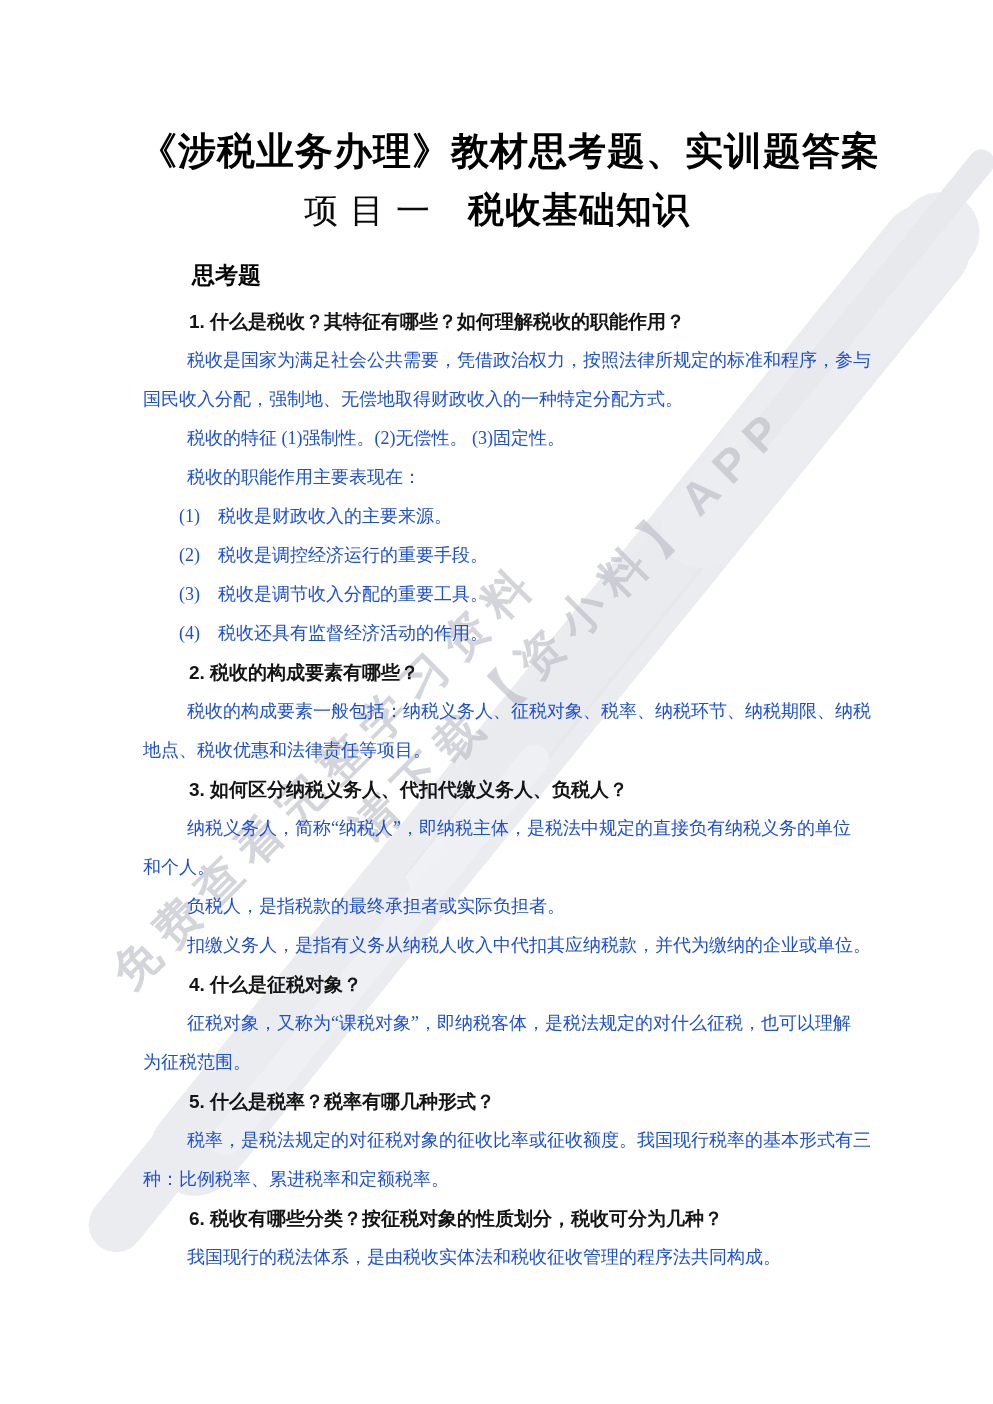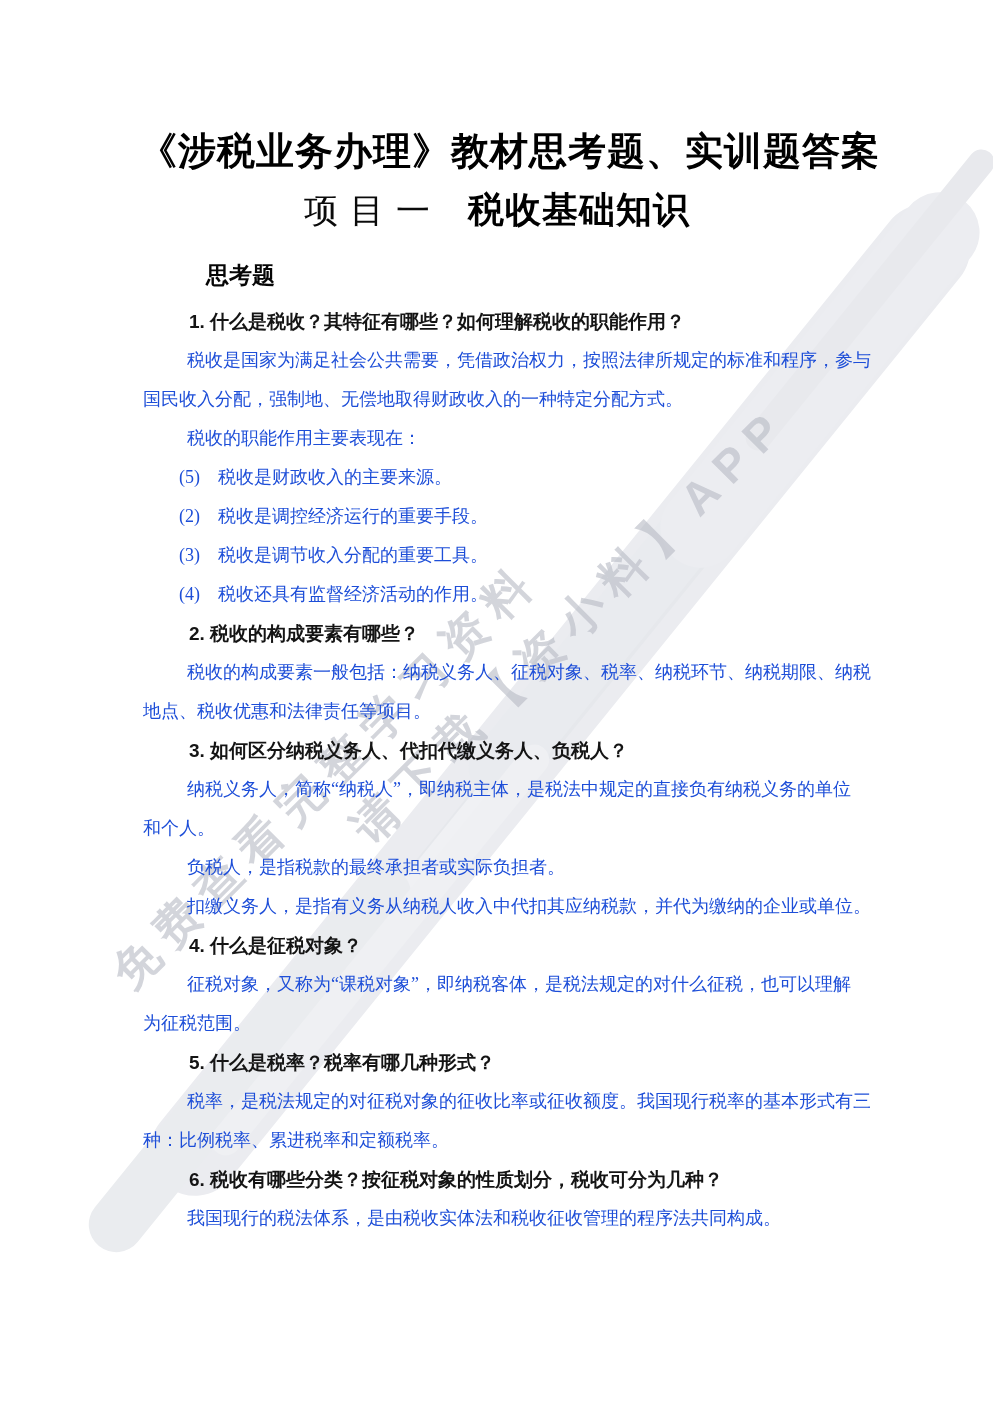--- a/index.html
+++ b/index.html
@@ -30,21 +30,21 @@
   .doc{position:absolute;left:139px;top:0;width:716px;height:1404px;z-index:2;}
   .title{position:absolute;top:126px;left:0;width:716px;text-align:center;
          font-family:"Liberation Serif",serif;font-weight:700;font-size:38px;
          color:#000;letter-spacing:1px;white-space:nowrap;}
   .subtitle{position:absolute;top:186px;left:0;width:716px;text-align:center;white-space:nowrap;}
   .sub-prefix{font-family:"Liberation Serif",serif;font-weight:400;font-size:34px;
               color:#0a0a0a;letter-spacing:12px;}
   .sub-main{font-family:Liberation Serif, serif;font-weight:900;font-size:36px;
             color:#000;letter-spacing:1px;margin-left:26px;}
   .section{position:absolute;top:260px;left:53px;
-           font-family:"Liberation Sans",sans-serif;font-weight:700;font-size:23px;color:#060606;margin-left:14px;}
+           font-family:"Liberation Sans",sans-serif;font-weight:700;font-size:23px;color:#060606;}
   .lines{position:absolute;top:302px;left:4px;width:716px;}
   .ln{height:39px;line-height:39px;font-size:18px;color:#1d4ed8;white-space:nowrap;
       font-family:"Liberation Serif",serif;}
   .ln.q{font-family:"Liberation Sans",sans-serif;font-weight:700;font-size:19px;
         color:#141414;padding-left:46px;}
   .ln.first{padding-left:44px;}
   .ln.item{padding-left:36px;}
   .ln.cont{padding-left:0;}
 </style>
 </head>
@@ -69,22 +69,23 @@
   <div class="doc">
     <div class="title">《涉税业务办理》教材思考题、实训题答案</div>
     <div class="subtitle">
       <span class="sub-prefix">项目一</span><span class="sub-main">税收基础知识</span>
     </div>
     <div class="section">思考题</div>
     <div class="lines">
         <div class="ln q">1. 什么是税收？其特征有哪些？如何理解税收的职能作用？</div>
         <div class="ln first">税收是国家为满足社会公共需要，凭借政治权力，按照法律所规定的标准和程序，参与</div>
         <div class="ln cont">国民收入分配，强制地、无偿地取得财政收入的一种特定分配方式。</div>
+        <div class="ln first">税收的特征 (1)强制性。(2)无偿性。 (3)固定性。</div>
         <div class="ln first">税收的职能作用主要表现在：</div>
-        <div class="ln item">(5)　税收是财政收入的主要来源。</div>
+        <div class="ln item">(1)　税收是财政收入的主要来源。</div>
         <div class="ln item">(2)　税收是调控经济运行的重要手段。</div>
         <div class="ln item">(3)　税收是调节收入分配的重要工具。</div>
         <div class="ln item">(4)　税收还具有监督经济活动的作用。</div>
         <div class="ln q">2. 税收的构成要素有哪些？</div>
         <div class="ln first">税收的构成要素一般包括：纳税义务人、征税对象、税率、纳税环节、纳税期限、纳税</div>
         <div class="ln cont">地点、税收优惠和法律责任等项目。</div>
         <div class="ln q">3. 如何区分纳税义务人、代扣代缴义务人、负税人？</div>
         <div class="ln first">纳税义务人，简称“纳税人”，即纳税主体，是税法中规定的直接负有纳税义务的单位</div>
         <div class="ln cont">和个人。</div>
         <div class="ln first">负税人，是指税款的最终承担者或实际负担者。</div>

